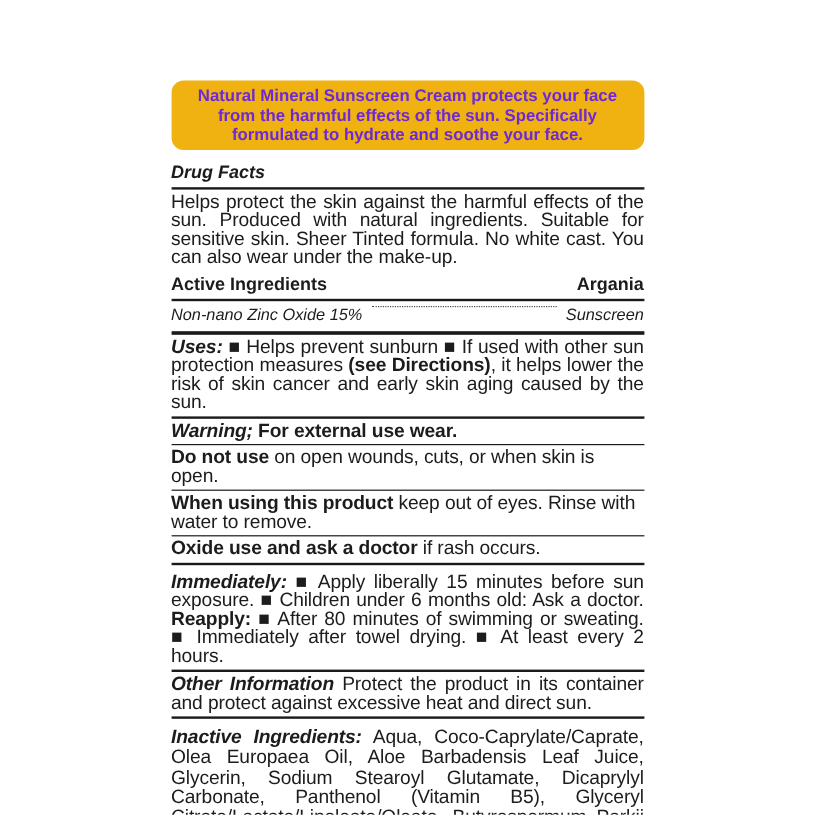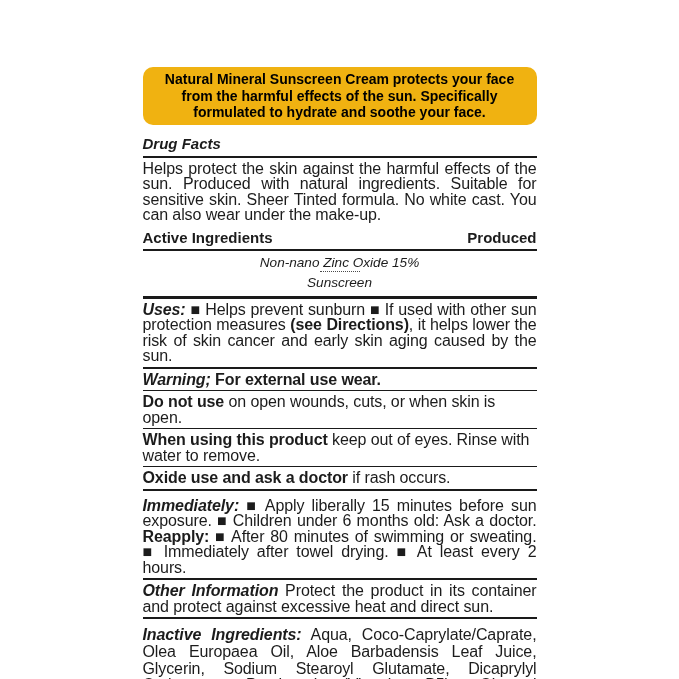--- a/index.html
+++ b/index.html
@@ -18,21 +18,21 @@
     padding-top: 67px;
   }
   .banner {
     background: #F0B211;
     border-radius: 10px;
     text-align: center;
     font-weight: 700;
     font-size: 14px;
     line-height: 16.5px;
     padding: 4px 12px;
-    color: #000000;
+    color: #6d28d9;
     box-sizing: border-box;
   }
   .title {
     font-weight: 700;
     font-style: italic;
     font-size: 15px;
     line-height: 19px;
     margin: 9px 0 2px 0;
   }
   hr {
@@ -55,26 +55,25 @@
   .ai-head {
     display: flex;
     justify-content: space-between;
     font-weight: 700;
     font-size: 15px;
     line-height: 17px;
     margin-top: 6px;
   }
   .ai-row {
     display: flex;
-    align-items: center;
+    align-items: flex-start;
     font-style: italic;
     font-size: 13.6px;
     line-height: 16px;
     padding: 1px 0 2px 0;
-    flex-direction: column;
   }
   .leader {
     flex: 1;
     border-bottom: 1.6px dotted #4a4a4a;
     margin: 0 8px 3px 8px;
     min-width: 40px;
   }
   .gap-top { margin-top: 7px; }
   .inactive {
     line-height: 16.8px;
@@ -91,21 +90,21 @@
   </div>
 
   <div>
     <h1 class="title">Drug Facts</h1>
     <hr class="r2">
 
     <p class="just">Helps protect the skin against the harmful effects of the sun. Produced with natural ingredients. Suitable for sensitive skin. Sheer Tinted formula. No white cast. You can also wear under the make-up.</p>
 
     <div class="ai-head">
       <span>Active Ingredients</span>
-      <span>Produced</span>
+      <span>Argania</span>
     </div>
     <hr class="r2">
 
     <div class="ai-row">
       <span>Non-nano Zinc Oxide 15%</span>
       <span class="leader"></span>
       <span>Sunscreen</span>
     </div>
     <hr class="r3">
 

